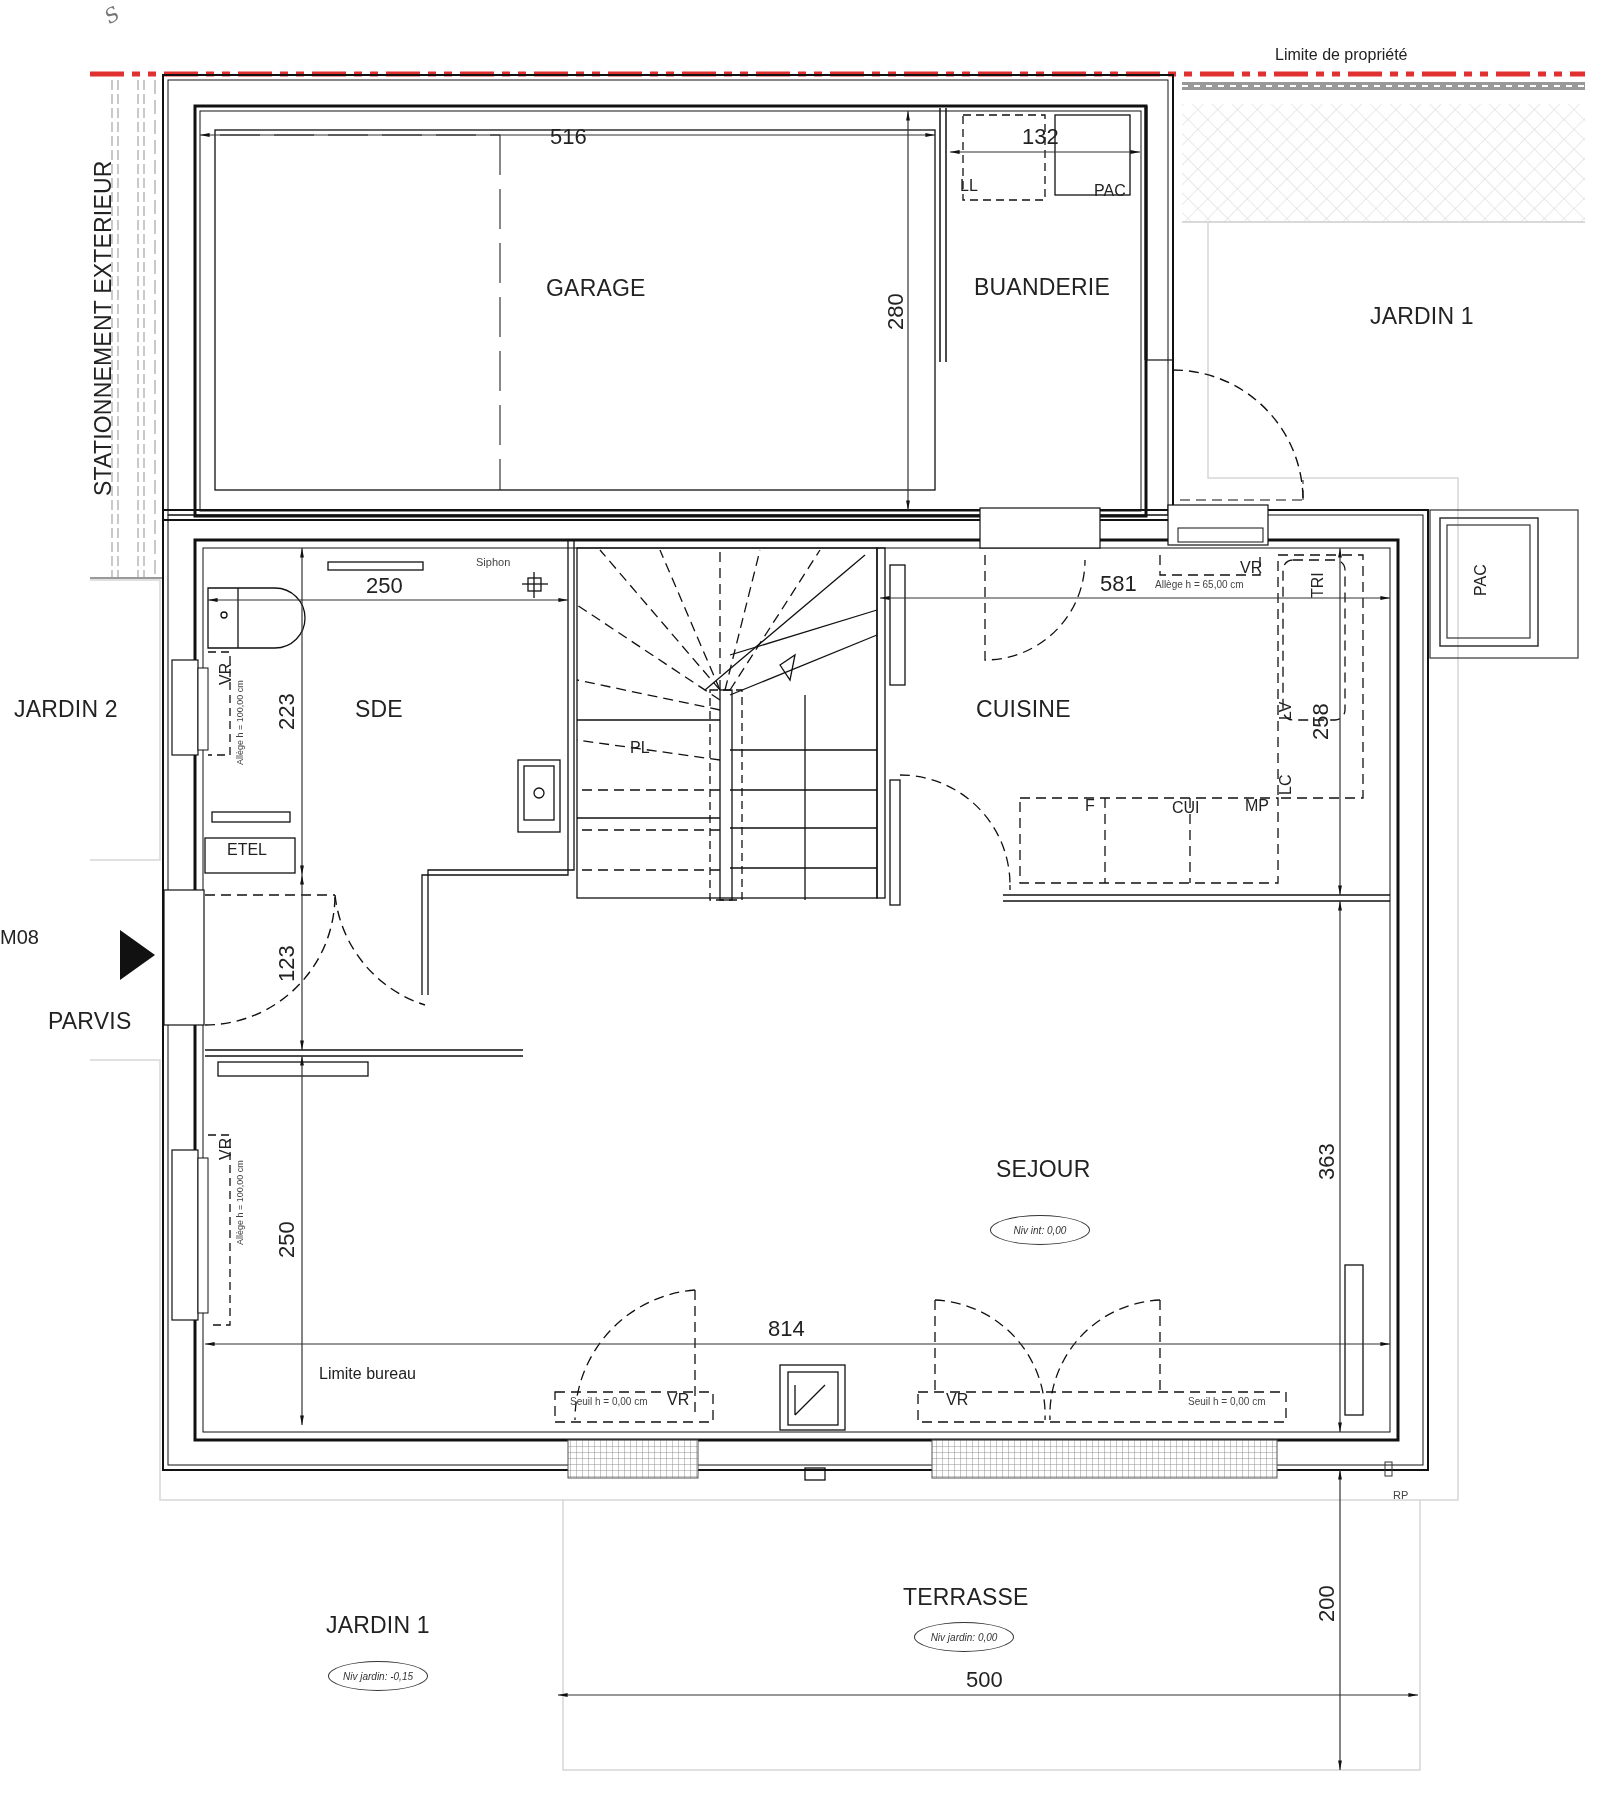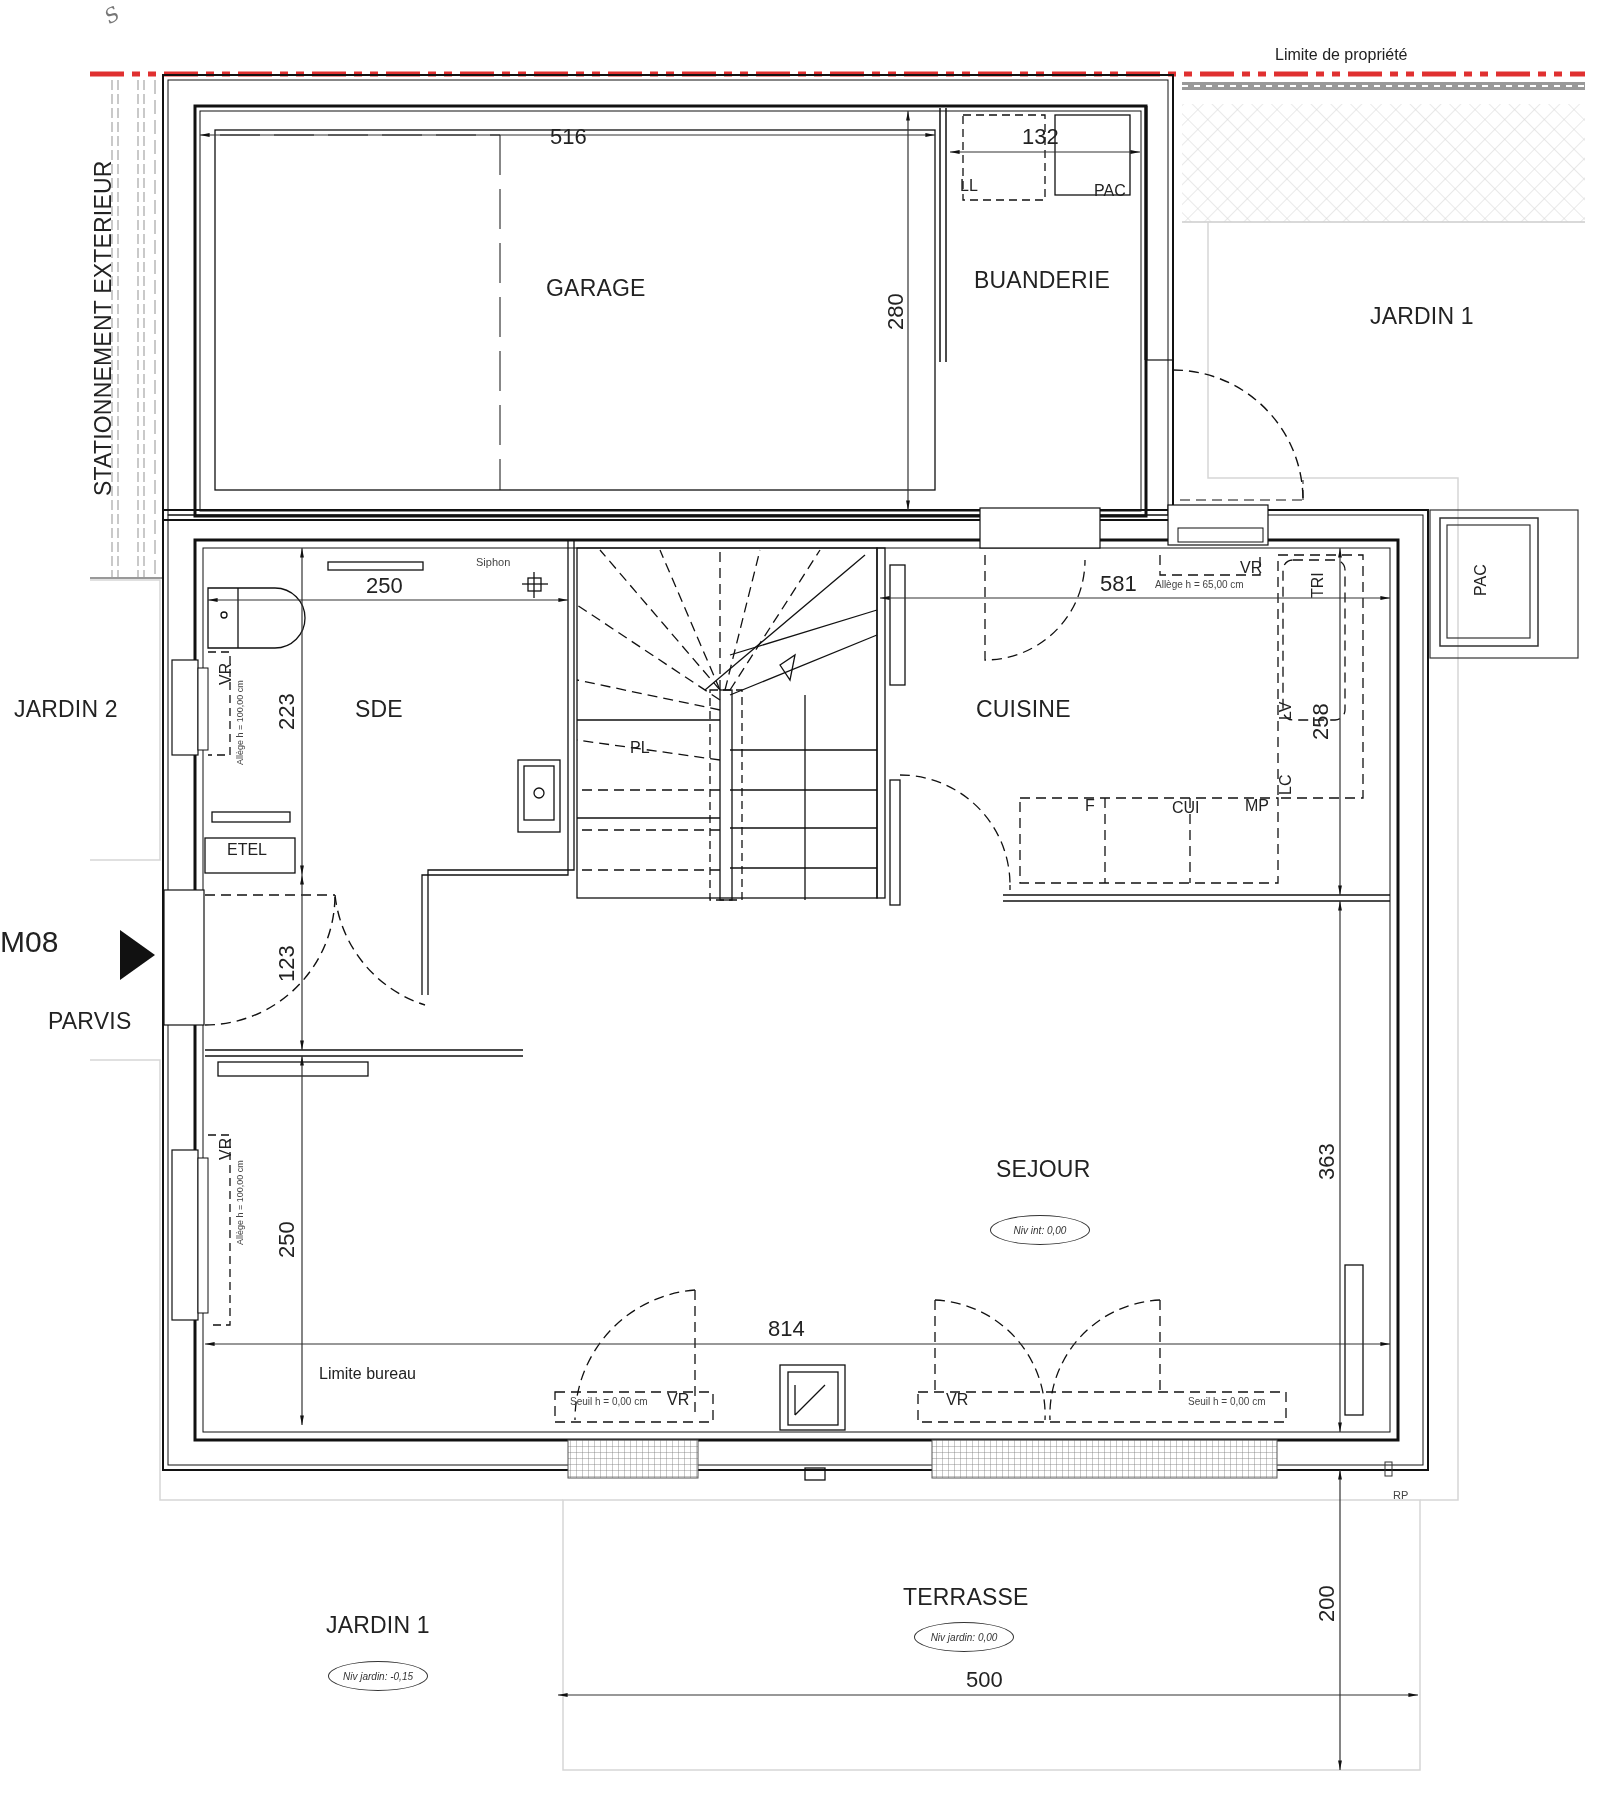--- a/index.html
+++ b/index.html
@@ -226,26 +226,26 @@
   </g>
 
   <rect x="1385" y="1462" width="7" height="14" fill="none" stroke="#333"></rect>
 </svg>
 
 <span class="lbl small" style="left:1275px; top:47px;">Limite de propriété</span>
 <span class="lbl" style="left:105px; top:5px; font-family:'DejaVu Serif',serif; font-style:italic; font-size:20px; color:#777; transform:rotate(-30deg);">S</span>
 
 <span class="lbl room vert" style="left:92px; top:496px;">STATIONNEMENT EXTERIEUR</span>
 <span class="lbl room" style="left:546px; top:277px;">GARAGE</span>
-<span class="lbl room" style="left:974px; top:269px;text-align:center;">BUANDERIE</span>
+<span class="lbl room" style="left:974px; top:276px;text-align:center;">BUANDERIE</span>
 <span class="lbl room" style="left:1370px; top:305px;">JARDIN 1</span>
 <span class="lbl room" style="left:14px; top:698px;">JARDIN 2</span>
 <span class="lbl room" style="left:355px; top:698px;">SDE</span>
 <span class="lbl room" style="left:976px; top:698px;">CUISINE</span>
-<span class="lbl" style="left:0px; top:927px; font-size:30px;">M08</span>
+<span class="lbl" style="left:0px; top:927px; font-size:20px;">M08</span>
 <span class="lbl room" style="left:48px; top:1010px;">PARVIS</span>
 <span class="lbl room" style="left:996px; top:1158px;">SEJOUR</span>
 <span class="lbl small" style="left:319px; top:1366px;">Limite bureau</span>
 <span class="lbl room" style="left:903px; top:1586px;">TERRASSE</span>
 <span class="lbl room" style="left:326px; top:1614px;">JARDIN 1</span>
 
 <div class="oval" style="left:990px; top:1215px; width:98px; height:28px;">
     <span>Niv int: 0,00</span>
   </div>
 <div class="oval" style="left:914px; top:1622px; width:98px; height:28px;">

